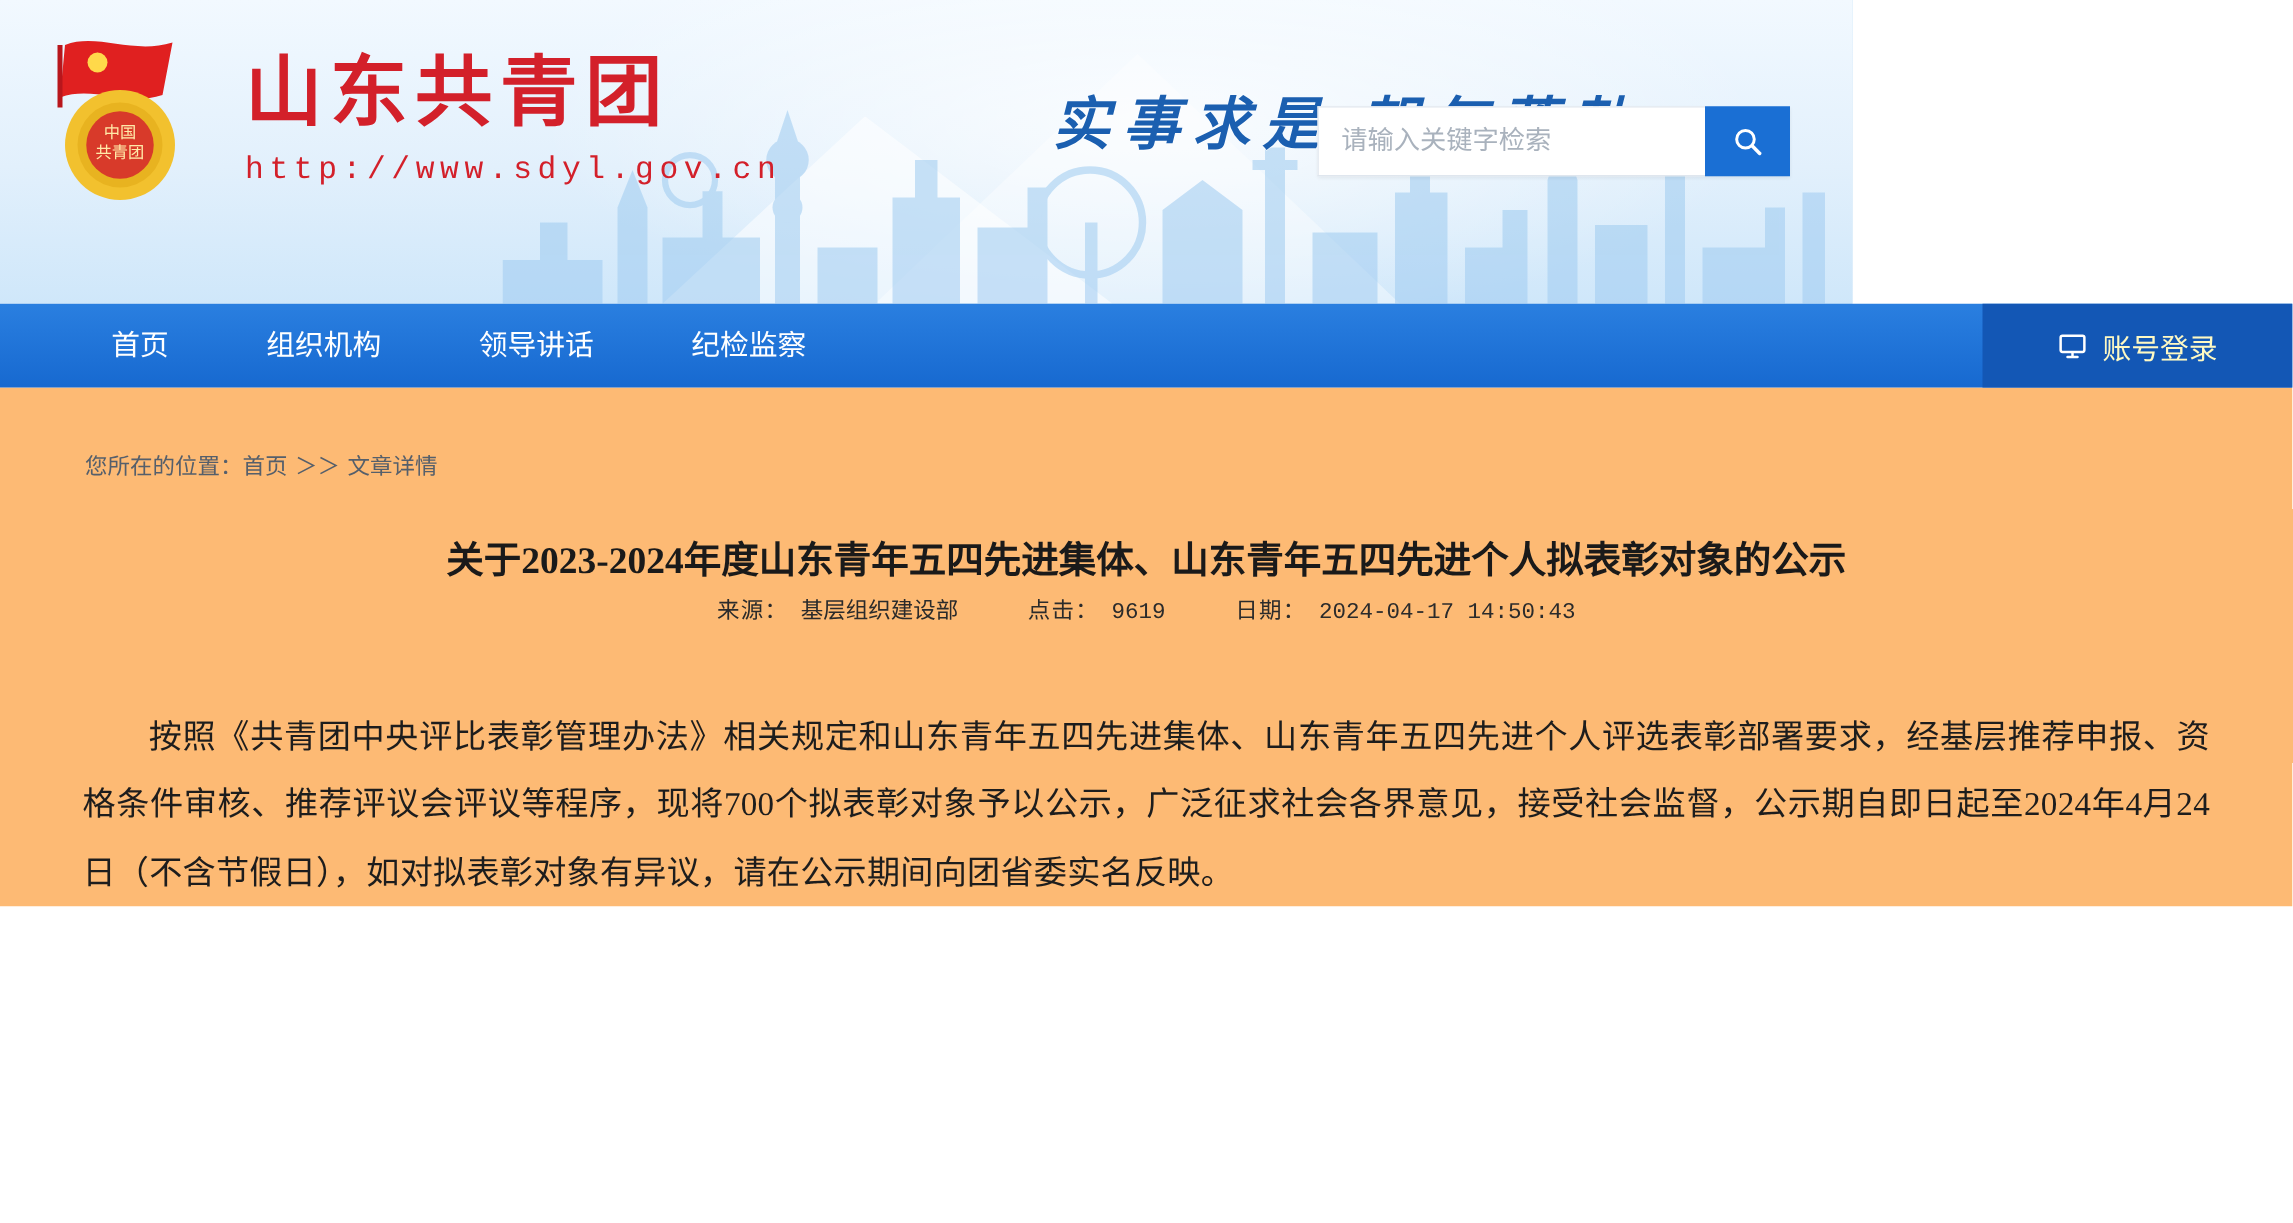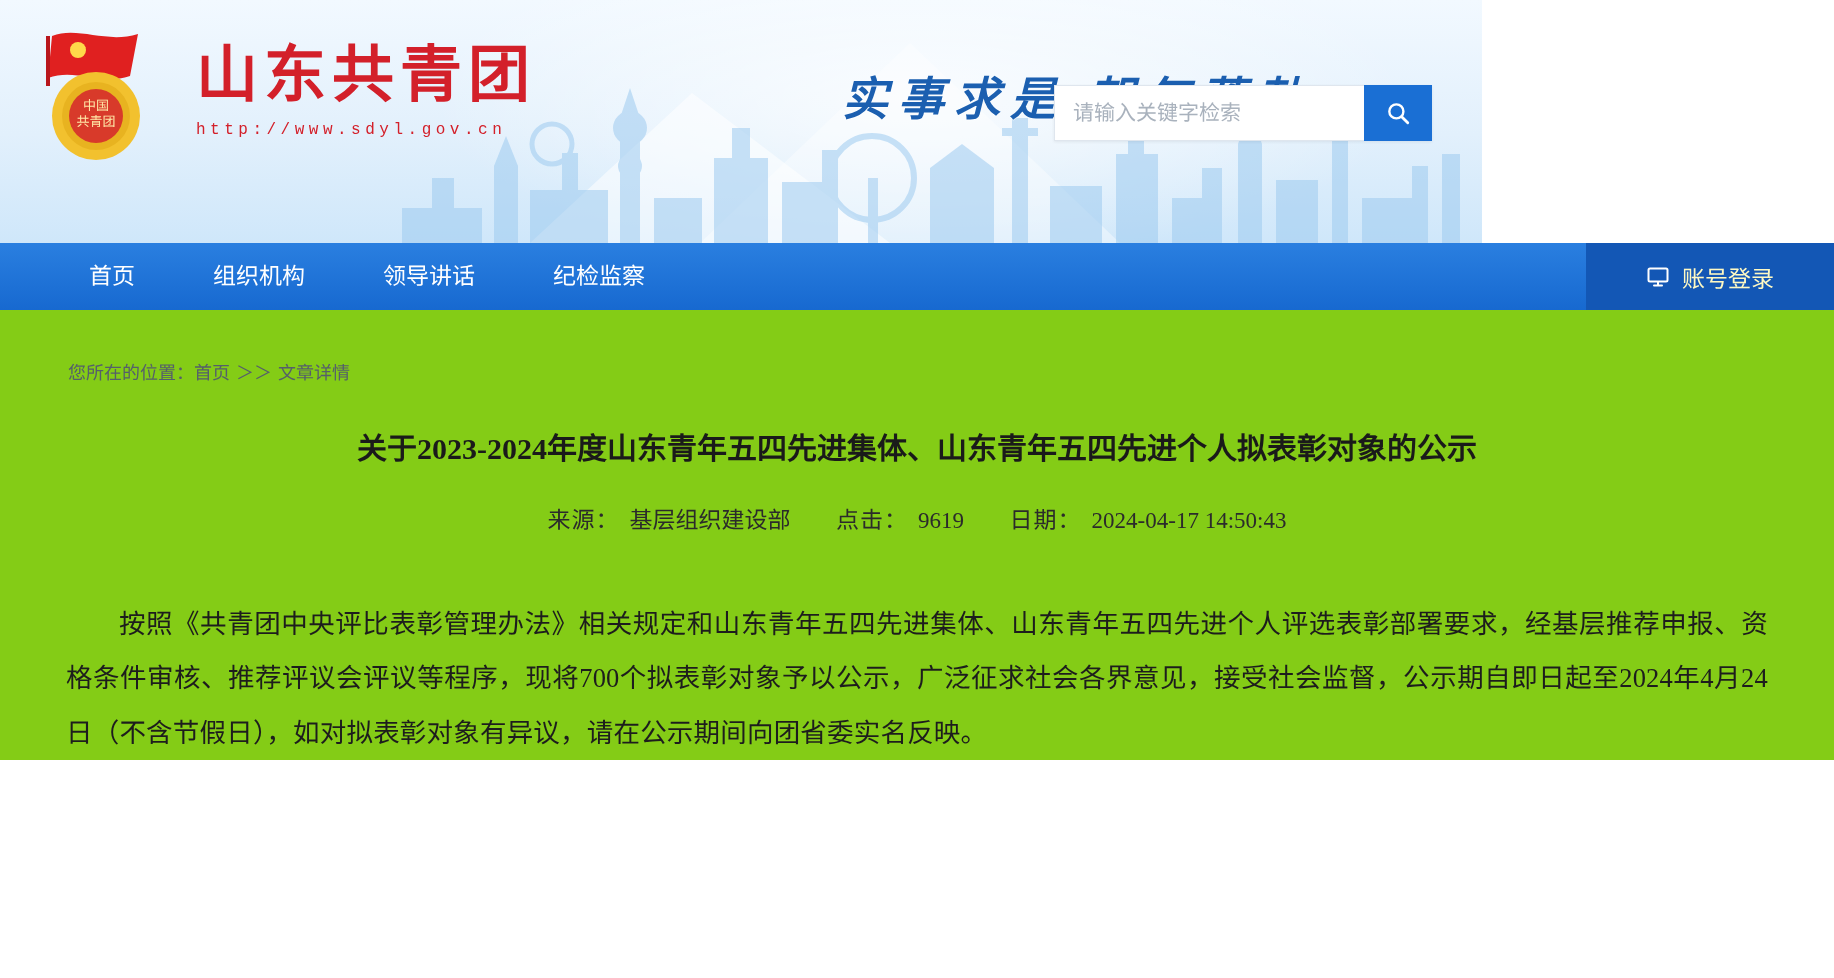--- a/index.html
+++ b/index.html
@@ -58,21 +58,21 @@
     font-size: 62px;
     font-weight: bold;
     color: #d3202a;
     letter-spacing: 6px;
     line-height: 1.15;
     white-space: nowrap;
   }
   .logo-url {
     margin-top: 10px;
     font-family: "Liberation Mono", "DejaVu Sans Mono", monospace;
-    font-size: 16px;
+    font-size: 25px;
     letter-spacing: 4.5px;
     color: #d3202a;
     white-space: nowrap;
   }
 
   .slogan {
     position: absolute;
     left: 842px; top: 62px;
     font-family: "Liberation Serif", "DejaVu Serif", serif;
     font-size: 46px;
@@ -142,21 +142,21 @@
     display: flex; align-items: center; justify-content: center;
     gap: 12px;
     color: #fef9c3;
     font-size: 23px;
     cursor: pointer;
   }
 
   
   .content {
     width: 1834px;
-    background: #84cc16;
+    background: #fdba74;
     padding: 0;
   }
   .crumb {
     padding: 48px 0 0 68px;
     font-size: 18px;
     color: #555f6b;
     font-family: "Liberation Serif", "DejaVu Serif", serif;
   }
   .crumb a { color: #555f6b; text-decoration: none; cursor: pointer; }
   .crumb .sep { margin: 0 6px; }
@@ -168,24 +168,23 @@
     margin: 42px auto 0;
     max-width: 1130px;
     text-align: center;
     font-family: "Liberation Serif", "DejaVu Serif", serif;
     font-size: 30px;
     font-weight: bold;
     color: #1a1a1a;
     line-height: 1.55;
   }
   .art-meta {
-    margin-top: 28px;
     text-align: center;
-    font-family: Liberation Serif, serif;
-    font-size: 23px;
+    font-family: Liberation Mono, monospace;
+    font-size: 18px;
     color: #2b2b2b;
   }
   .art-meta span.gap { display: inline-block; width: 34px; }
   .art-meta .label { letter-spacing: 1px; }
   .art-meta .val { margin-left: 10px; }
 
   .art-body {
     margin-top: 62px;
     font-family: "Liberation Serif", "DejaVu Serif", serif;
     font-size: 26.5px;

